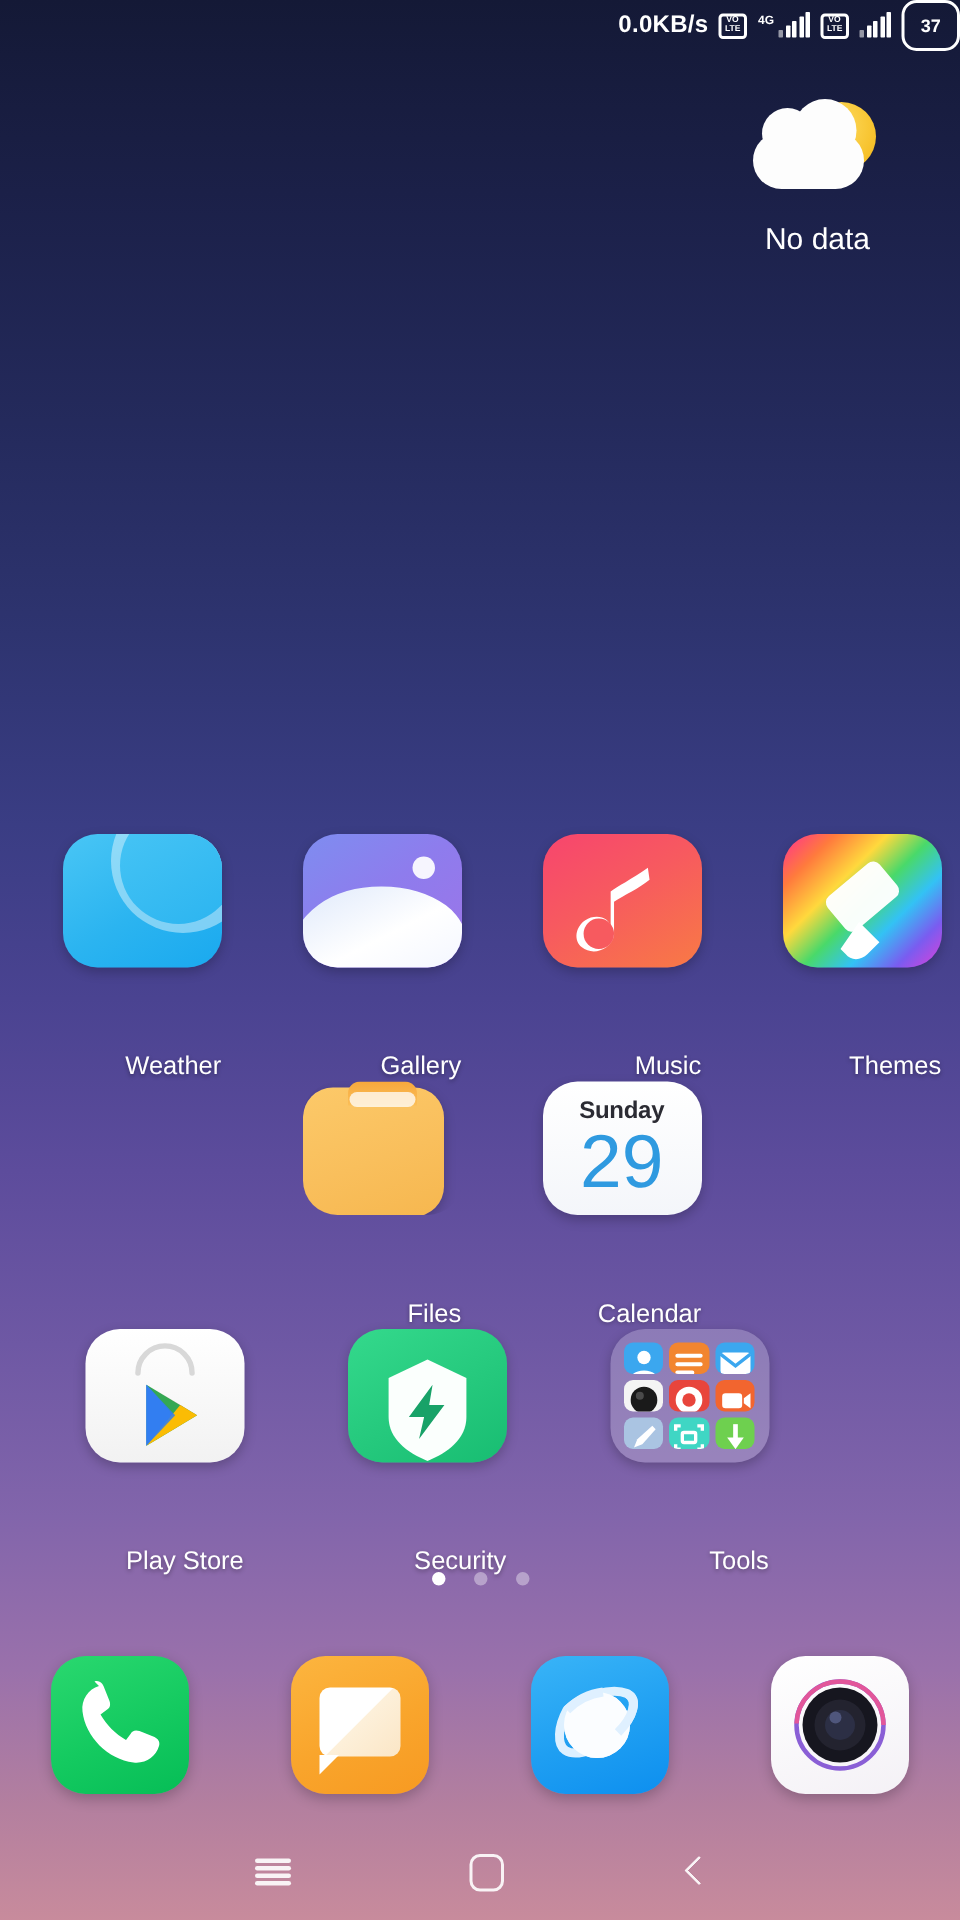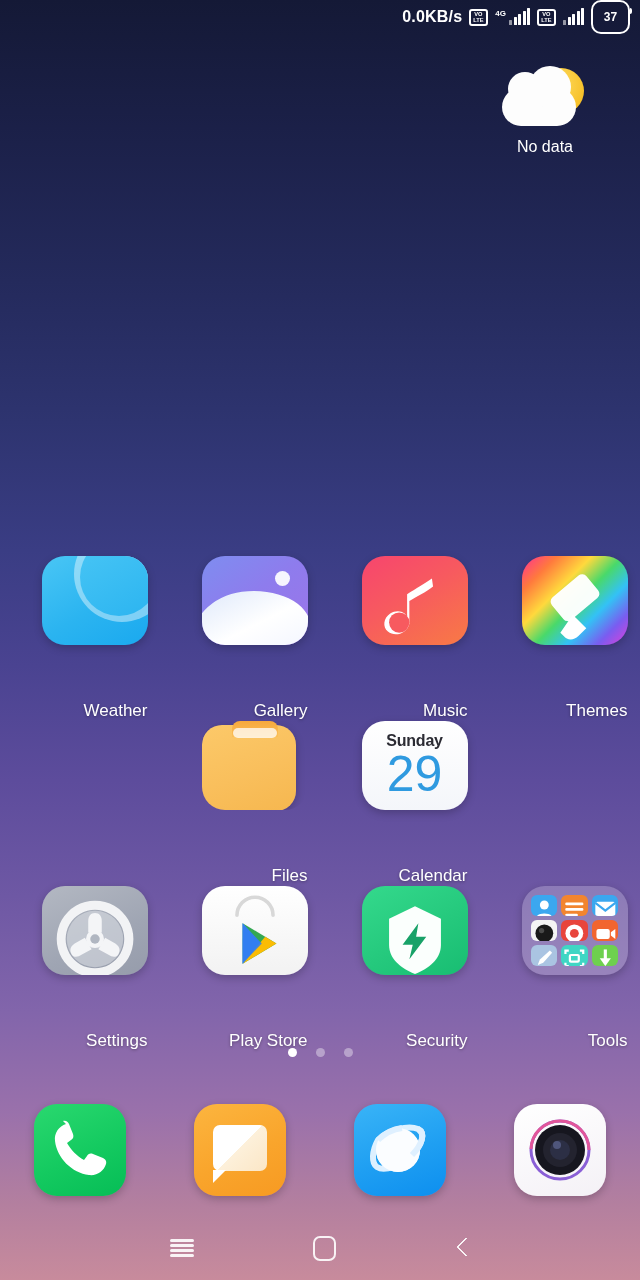--- a/index.html
+++ b/index.html
@@ -10,21 +10,21 @@
       #141936 0%, #1b2048 10%, #242a5c 22%, #2e3470 33%,
       #3a3d84 43%, #4a4391 52%, #5d4c9c 61%, #6e58a4 70%,
       #8265ab 79%, #9a71ab 87%, #b37f9f 94%, #c88b9c 100%);
     position:relative; color:#fff; -webkit-font-smoothing:antialiased;
   }
 
   
   .statusbar{
     position:absolute; top:0; left:0; right:0; height:34px;
     display:flex; align-items:center; justify-content:flex-end;
-    padding-right:10px; gap:7px;
+    gap:7px;
   }
   .net-speed{ font-size:16px; font-weight:bold; letter-spacing:.2px; }
   .volte{
     width:19px; height:17px; border:2px solid #fff; border-radius:3px;
     display:flex; flex-direction:column; align-items:center; justify-content:center;
     line-height:1; font-weight:bold;
   }
   .volte span{ font-size:6px; display:block; transform:scale(.95); }
   .sigwrap{ display:flex; align-items:flex-end; gap:3px; }
   .g4{ font-size:8px; font-weight:bold; align-self:flex-start; margin-bottom:0;}
@@ -65,21 +65,21 @@
     background:#fdfdfd; border-radius:19px;
   }
   .wicon .cloud::before{
     content:""; position:absolute; left:6px; top:-16px; width:34px; height:34px;
     background:#fdfdfd; border-radius:50%;
   }
   .wicon .cloud::after{
     content:""; position:absolute; right:5px; top:-22px; width:42px; height:42px;
     background:#fdfdfd; border-radius:50%;
   }
-  .wtext{ font-size:16px; margin-top:4px; }
+  .wtext{ font-size:20px; margin-top:15px; }
 
   
   .grid{ position:absolute; top:556px; left:0; right:0; }
   .row{ display:flex; height:165px; }
   .cell{ width:150px; margin:0 12.5px; display:flex; flex-direction:column; align-items:flex-end;gap:44px; }
   .cell.empty{ visibility:hidden; }
   .icon{
     width:106px; height:94px; border-radius:23px; position:relative; overflow:hidden;
     box-shadow:0 3px 8px rgba(0,0,0,.22);
   }
@@ -297,43 +297,20 @@
       <div class="icon ic-calendar">
         <div class="cday">Sunday</div>
         <div class="cnum">29</div>
       </div>
       <div class="label">Calendar</div>
     </div>
     <div class="cell empty"></div>
   </div>
 
   <div class="row">
-    <div class="cell">
-      <div class="icon ic-settings">
-        <svg class="gear" viewBox="0 0 94 94">
-          <g fill="#f2f3f5">
-            <path d="M47 13 a34 34 0 1 0 .1 0 Z M47 21 a26 26 0 1 1 -.1 0 Z"></path>
-          </g>
-          <g stroke="#f2f3f5" stroke-width="3.4">
-            <circle cx="47" cy="47" r="30" fill="none" stroke-dasharray="3.2 3.2"></circle>
-          </g>
-          <g fill="#dfe2e8">
-            <circle cx="47" cy="47" r="25" opacity=".55"></circle>
-          </g>
-          <g fill="#f4f5f7">
-            <path d="M47 24 c-4 0-6 3-6 7 l0 10 12 0 0-10 c0-4-2-7-6-7 Z"></path>
-            <path d="M26 60 c-2-4 0-7 3-9 l9-5 6 10 -9 5 c-3 2-7 3-9-1 Z"></path>
-            <path d="M68 60 c2-4 0-7-3-9 l-9-5 -6 10 9 5 c3 2 7 3 9-1 Z"></path>
-            <circle cx="47" cy="47" r="8"></circle>
-          </g>
-          <circle cx="47" cy="47" r="4.2" fill="#b0b6c1"></circle>
-        </svg>
-      </div>
-      <div class="label">Settings</div>
-    </div>
     <div class="cell">
       <div class="icon ic-play">
         <svg class="bag" viewBox="0 0 94 94">
           <path d="M31 26 a16 16 0 0 1 32 0" fill="none" stroke="#d8d8d8" stroke-width="3.2" stroke-linecap="round"></path>
           <path d="M36 33 L36 69 L66 51 Z" fill="#34a853"></path>
           <path d="M36 33 L36 69 L52 51 Z" fill="#4285f4"></path>
           <path d="M36 69 L66 51 L56 45 Z" fill="#fbbc04"></path>
           <path d="M36 33 L56 45 L66 51 Z" fill="#ea4335" opacity=".9"></path>
           <path d="M36 33 L36 69 L53 51 Z" fill="#2f7df0" opacity=".85"></path>
         </svg>

